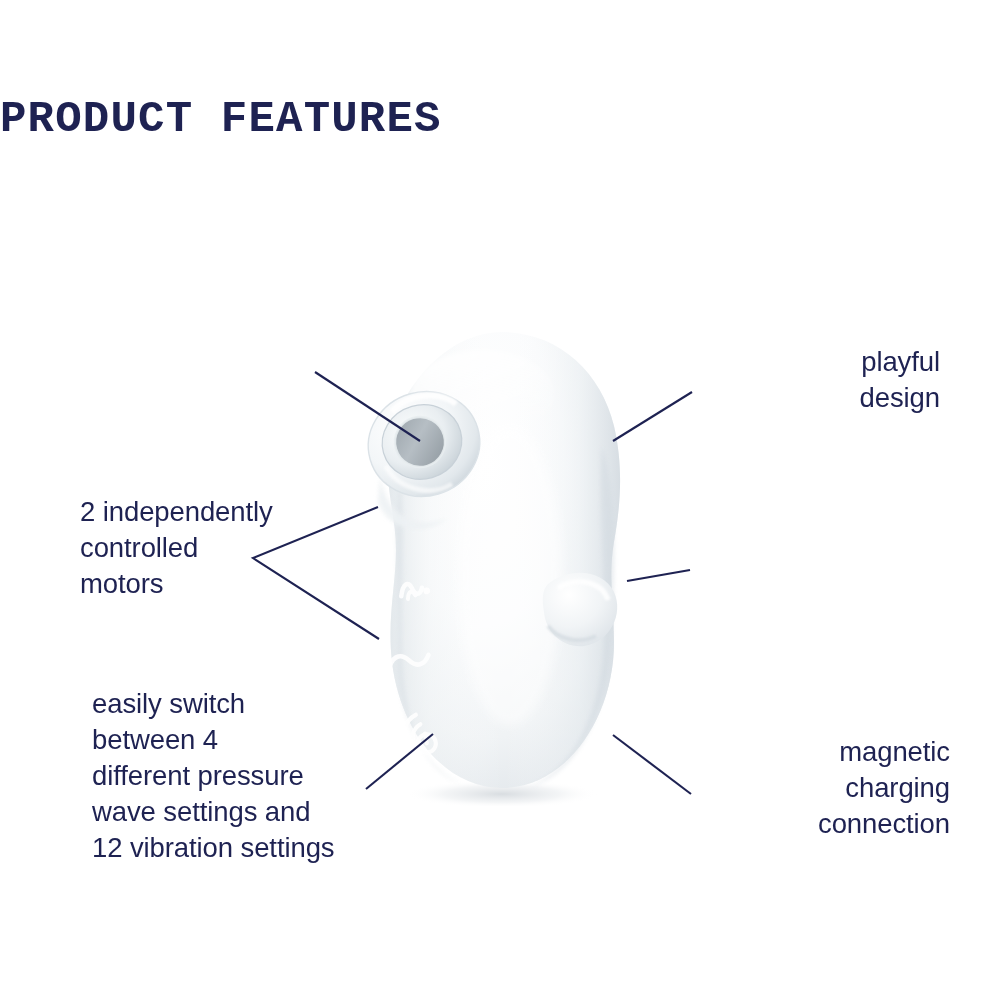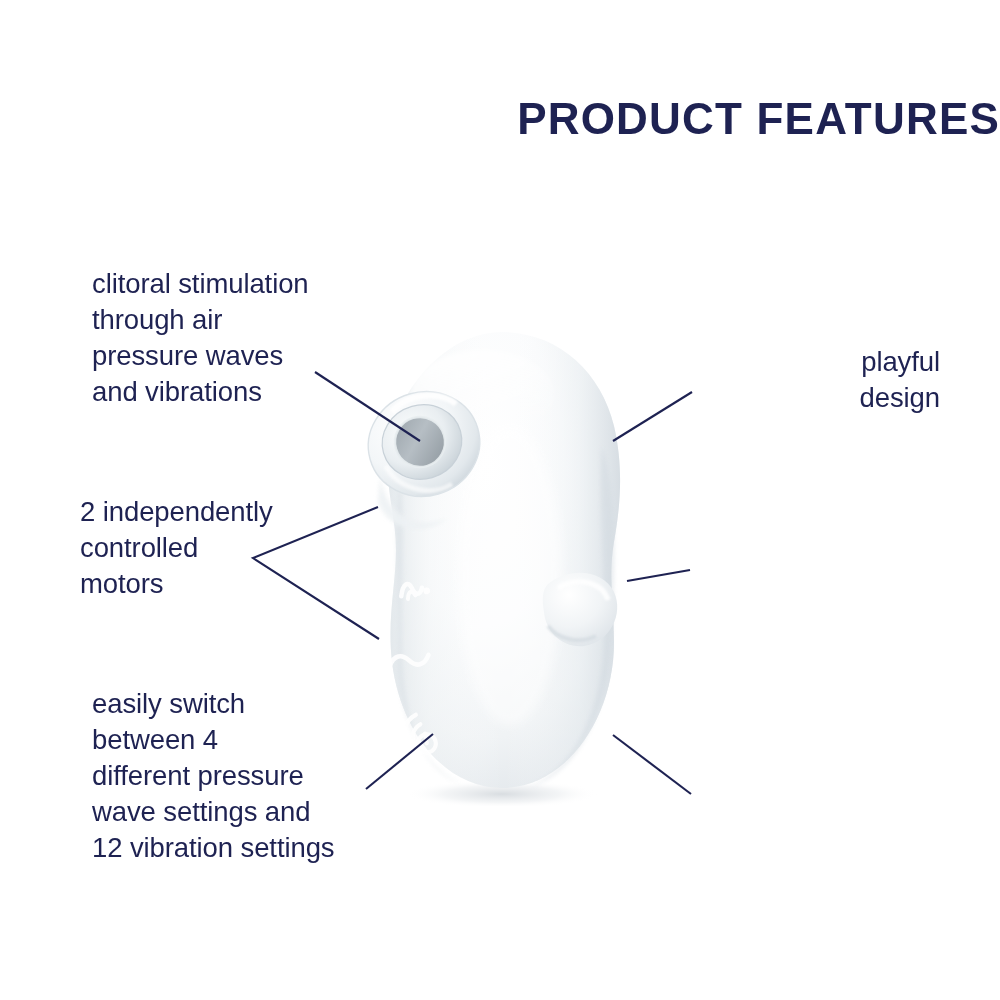--- a/index.html
+++ b/index.html
@@ -20,26 +20,26 @@
     height: 1000px;
     background: #ffffff;
   }
 
   
   #page-title {
     position: absolute;
     top: 94px;
     left: 0;
     width: 1000px;
-    text-align: right;
+    text-align: left;
     font-size: 44px;
     font-weight: 700;
     letter-spacing: 1.2px;
     color: #1e2252;
-    font-family: Liberation Sans, sans-serif;
+    font-family: Liberation Mono, monospace;
   }
 
   
   .callout {
     position: absolute;
     color: #1e2252;
     font-size: 27.5px;
     line-height: 1.31;
     font-weight: 500;
     font-family: "Liberation Sans", sans-serif;
@@ -243,33 +243,32 @@
 
     <line x1="366" y1="789" x2="433" y2="734"></line>
 
     <line x1="692" y1="392" x2="613" y2="441"></line>
 
     <line x1="690" y1="570" x2="627" y2="581"></line>
 
     <line x1="613" y1="735" x2="691" y2="794"></line>
   </svg>
 
-  <div class="callout left" id="callout-air-pressure">clitoral stimulation
-through air
-pressure waves
-and vibrations</div>
 
   <div class="callout left" id="callout-motors">2 independently
 controlled
 motors</div>
 
   <div class="callout left" id="callout-settings">easily switch
 between 4
 different pressure
 wave settings and
 12 vibration settings</div>
 
   <div class="callout right" id="callout-playful">playful
 design</div>
 
 
+  <div class="callout right" id="callout-magnetic">magnetic
+charging
+connection</div>
 
 </div>
 
 </body></html>

